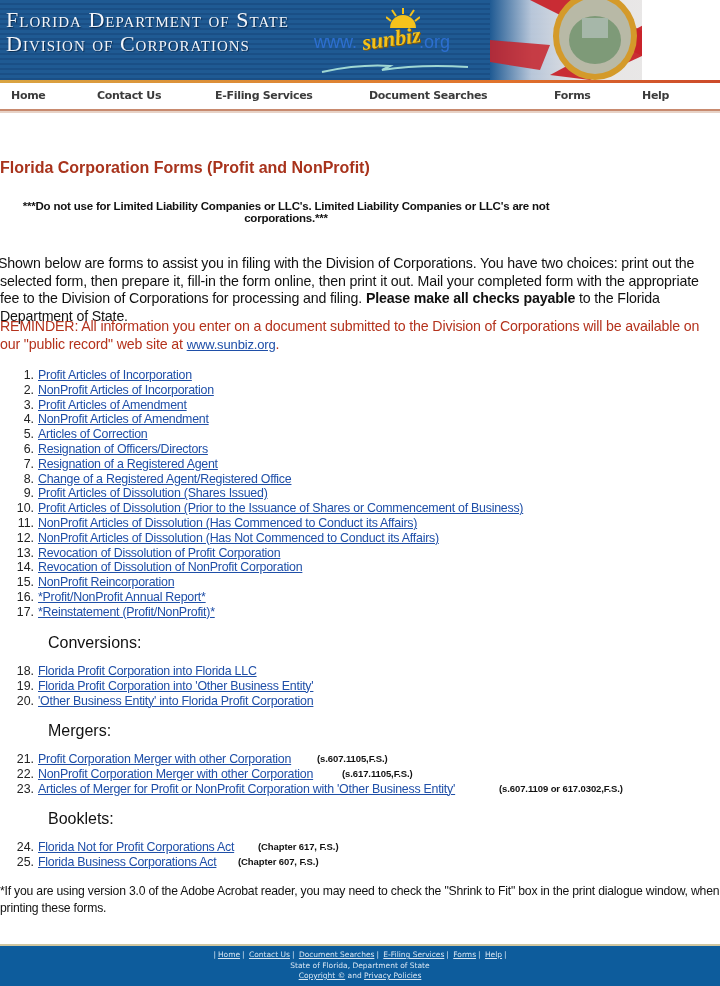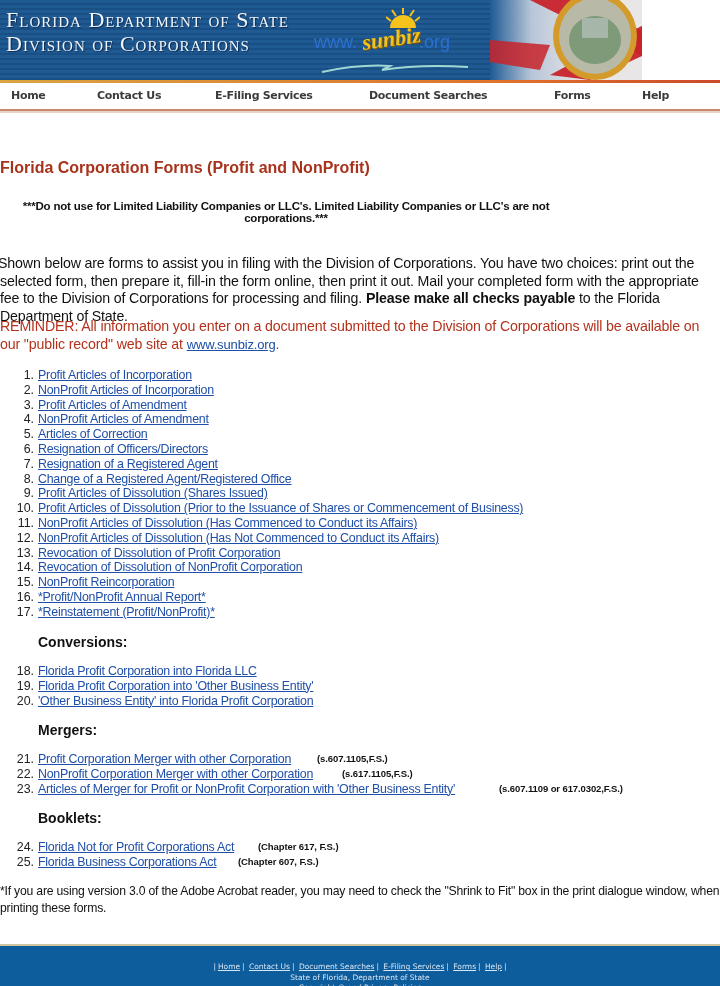--- a/index.html
+++ b/index.html
@@ -63,32 +63,32 @@
     font-size: 14.2px; line-height: 17.5px; color: #b4321c; letter-spacing: -0.15px;
   }
   .reminder a { color: #1f4fa8; text-decoration: underline; font-size: 13px; }
 
   .list { position: absolute; left: 0; width: 720px; list-style: none; }
   .list li { height: 14.8px; font-size: 12.4px; line-height: 14.8px; white-space: nowrap; position: relative; }
   .list .num { position: absolute; right: 686px; color: #222; text-align: right; }
   .list a { position: absolute; left: 38px; color: #1f4fa8; text-decoration: underline; letter-spacing: -0.25px; }
   .list .note { font-size: 9.5px; font-weight: bold; color: #111; margin-left: 4px; letter-spacing: -0.1px; }
 
-  .section-head { position: absolute; left: 38px; font-size: 14px; font-weight: bold; color: #111; }
+  .section-head { position: absolute; left: 48px; font-size: 16px; font-weight: normal; color: #111; }
 
   .footnote {
     position: absolute; left: 0; top: 883px; width: 720px;
     font-size: 12.2px; line-height: 16.5px; color: #111; letter-spacing: -0.2px;
   }
 
   
   .footer {
     position: absolute; left: 0; top: 944px; width: 720px; height: 42px;
     background: #0d5c9c; border-top: 2px solid #cfc6a0;
-    text-align: center; color: #d8e6f3; font-size: 7.5px; line-height: 10.5px; padding-top: 16px;
+    text-align: center; color: #d8e6f3; font-size: 7.5px; line-height: 10.5px; padding-top: 4px;
     font-family: "DejaVu Sans", sans-serif;
   }
   .footer a { color: #d8e6f3; text-decoration: underline; }
   .footer .sep { color: #d8e6f3; padding: 0 2px; }
 </style>
 </head>
 <body>
 
 <div class="banner">
   <div class="banner-title">

